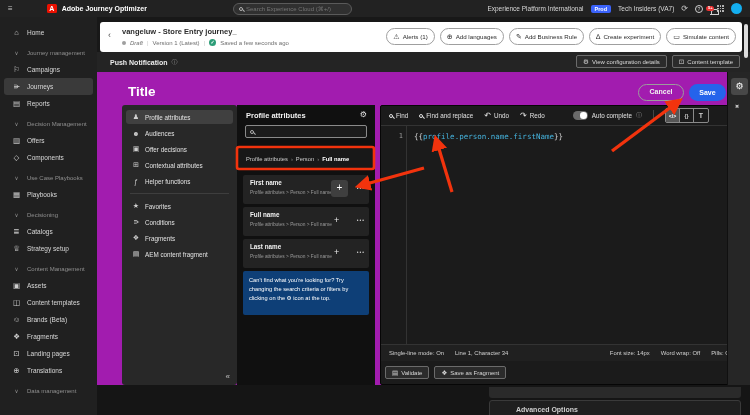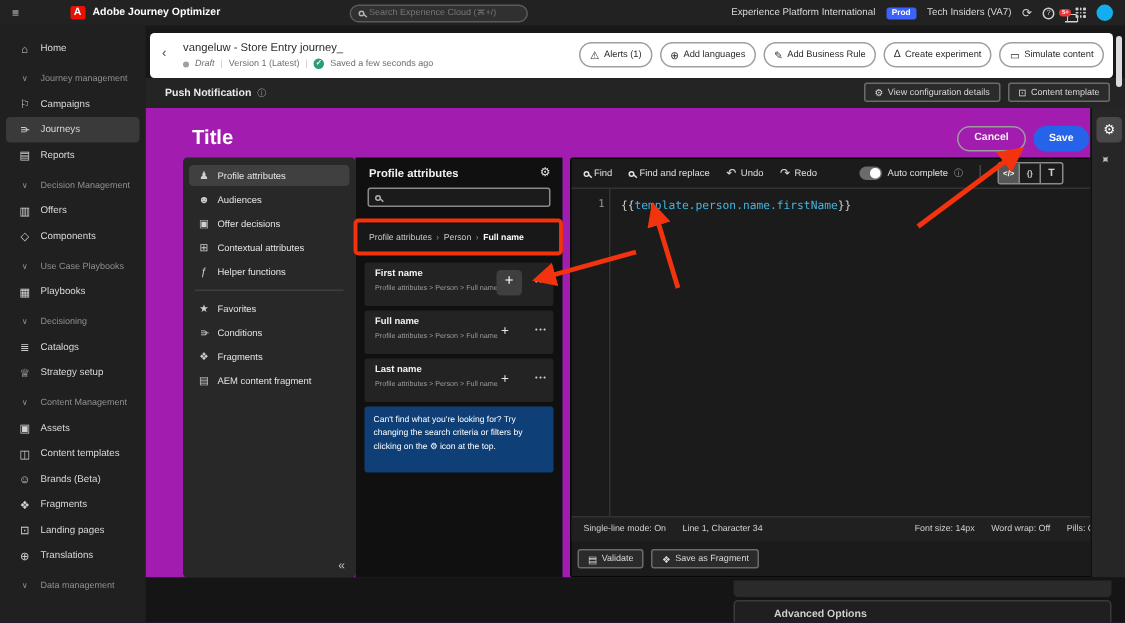--- a/index.html
+++ b/index.html
@@ -48,21 +48,21 @@
   .s-row .s-ic { width:9px; text-align:center; font-size:7.5px; color:#cfcfcf; flex:none; }
   .s-row.section { color:#8f8f8f; font-size:6px; margin-top:3px; }
   .s-row.section .s-ic { font-size:5.5px; color:#8f8f8f; }
   .s-row.sel { background:#3a3a3a; border-radius:3px; margin:0 4px; padding-left:8px; }
   .ic-rot { display:inline-block; transform:rotate(90deg); }
 
   
   #journey-bar { position:absolute; left:100px; top:22px; width:642px; height:30px; background:#fff;
                  border-radius:3px; z-index:4; }
   .jb-back { position:absolute; left:8px; top:8px; color:#505050; font-size:9px; }
-  .jb-title { position:absolute; left:22px; top:5px; font-size:7.5px; font-weight:normal; color:#2c2c2c; }
+  .jb-title { position:absolute; left:22px; top:5px; font-size:7.5px; font-weight:bold; color:#2c2c2c; }
   .jb-meta { position:absolute; left:22px; top:17px; display:flex; align-items:center; gap:4px;
              font-size:6px; color:#6e6e6e; }
   .jb-dot { width:4px; height:4px; border-radius:50%; background:#9f9f9f; }
   .jb-sep { color:#c9c9c9; }
   .jb-draft { font-style:italic; }
   .jb-check { width:7px; height:7px; border-radius:50%; color:#fff; font-size:5px; line-height:7px;
               text-align:center; font-weight:bold; }
   .jb-actions { position:absolute; right:6px; top:6px; display:flex; gap:5px; }
   .btn-light { height:17px; display:flex; align-items:center; gap:3px; padding:0 6px;
                border:1px solid #9f9f9f; border-radius:9px; background:#fff; color:#2c2c2c;
@@ -469,21 +469,21 @@
         <span class="ed-vdiv"></span>
         <span class="mode-group">
           <span class="mode-btn sel">&lt;/&gt;</span>
           <span class="mode-btn">{}</span>
           <span class="mode-btn">T</span>
         </span>
       </div>
       <div class="ed-code">
         <div class="ed-gutter"></div>
         <div class="ed-lineno">1</div>
-        <div class="ed-line"><span>{{</span><span style="color:#45b3dd">template.person.name.firstName</span><span>}}</span></div>
+        <div class="ed-line"><span>{{</span><span style="color:#45b3dd">profile.person.name.firstName</span><span>}}</span></div>
         <div class="ed-mini-thumb"></div>
       </div>
       <div class="ed-status">
         <span>Single-line mode: On</span>
         <span>Line 1, Character 34</span>
         <span class="spacer"></span>
         <span>Font size: 14px</span>
         <span>Word wrap: Off</span>
         <span>Pills: Off</span>
       </div>

